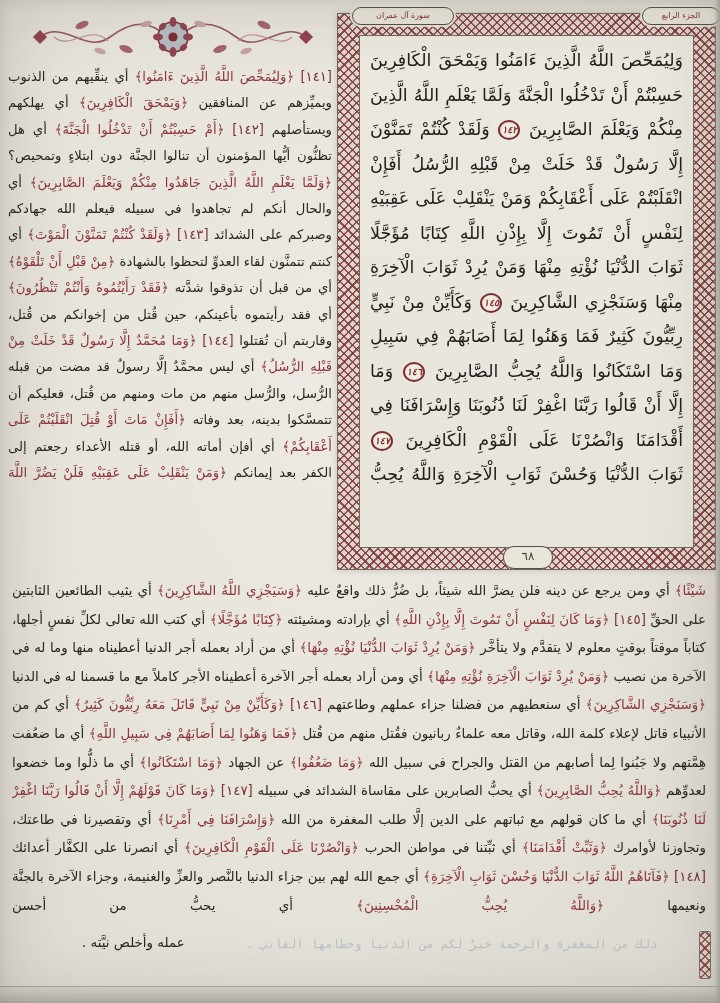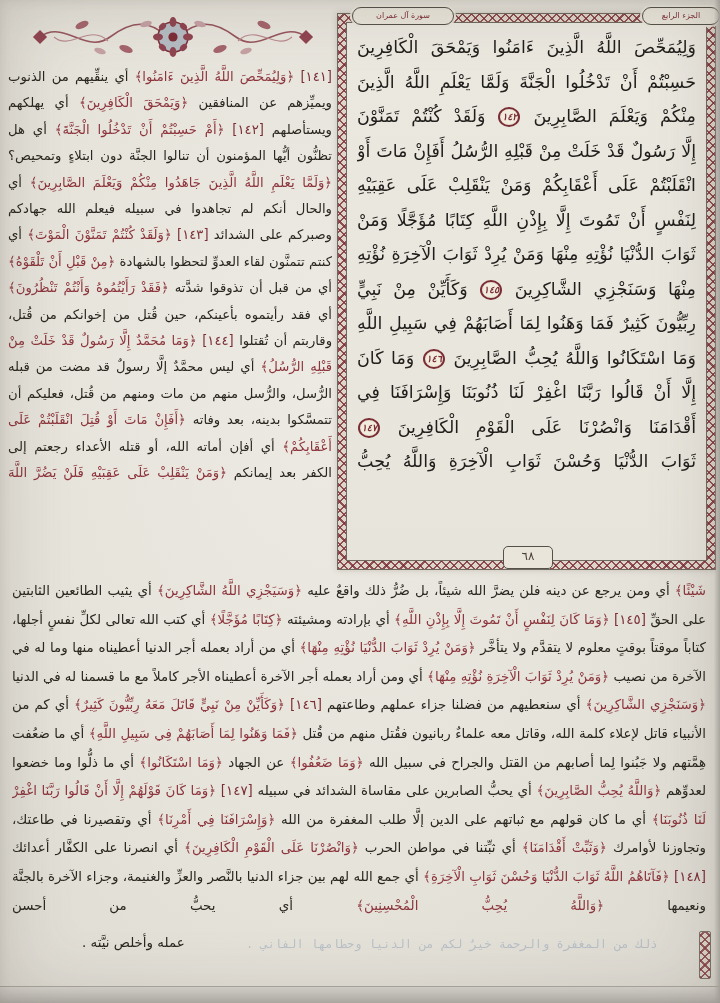--- a/index.html
+++ b/index.html
@@ -14,21 +14,21 @@
   .lattice{
     background-color:#ddd5c9;
     background-image:
       repeating-linear-gradient(45deg, rgba(123,45,53,.8) 0 1.5px, transparent 1.5px 6px),
       repeating-linear-gradient(-45deg, rgba(123,45,53,.8) 0 1.5px, transparent 1.5px 6px);
   }
 
   
   #quran-frame{
     position:absolute;left:337px;top:13px;width:379px;height:557px;
-    border:1px solid #6f685f;box-sizing:border-box;padding:8px;
+    border:1px solid #6f685f;box-sizing:border-box;padding:21px;
     box-shadow:0 0 6px rgba(90,80,70,.25);
   }
   #quran-inner{
     width:100%;height:100%;box-sizing:border-box;
     background:linear-gradient(180deg,#ebe8e0 0%, #e9e6de 60%, #e7e4db 100%);
     border:1px solid #6f685f;padding:7px 10px 4px 10px;overflow:hidden;
   }
   .qline{
     direction:rtl;text-align:justify;text-align-last:justify;-moz-text-align-last:justify;
     height:34.5px;line-height:34.5px;font-size:17.5px;color:#201e1b;
@@ -47,21 +47,21 @@
   .cartouche{
     position:absolute;height:16px;line-height:15px;border:1.2px solid #55504a;
     border-radius:9px;background:#e9e5da;color:#7b2d35;font-size:8px;
     text-align:center;padding:0 7px;z-index:3;box-shadow:0 0 0 2px rgba(233,229,218,.9);
     white-space:nowrap;overflow:hidden;
   }
   #juz-cartouche{right:0;top:7px;min-width:62px;}
   #surah-cartouche{left:352px;top:7px;min-width:86px;}
   #pagenum-cartouche{
     position:absolute;left:503px;top:546px;width:48px;height:21px;line-height:19px;
-    border:1.2px solid #55504a;border-radius:5px;background:#e9e5da;color:#473f36;
+    border:1.2px solid #55504a;border-radius:11px;background:#e9e5da;color:#473f36;
     font-size:12px;text-align:center;z-index:3;
   }
 
   
   #left-column{
     position:absolute;left:8px;top:64px;width:324px;height:502px;overflow:hidden;
     direction:rtl;text-align:justify;text-align-last:justify;-moz-text-align-last:justify;
     font-size:13.2px;line-height:26.4px;color:#29271f;
   }
   #bottom-block{

